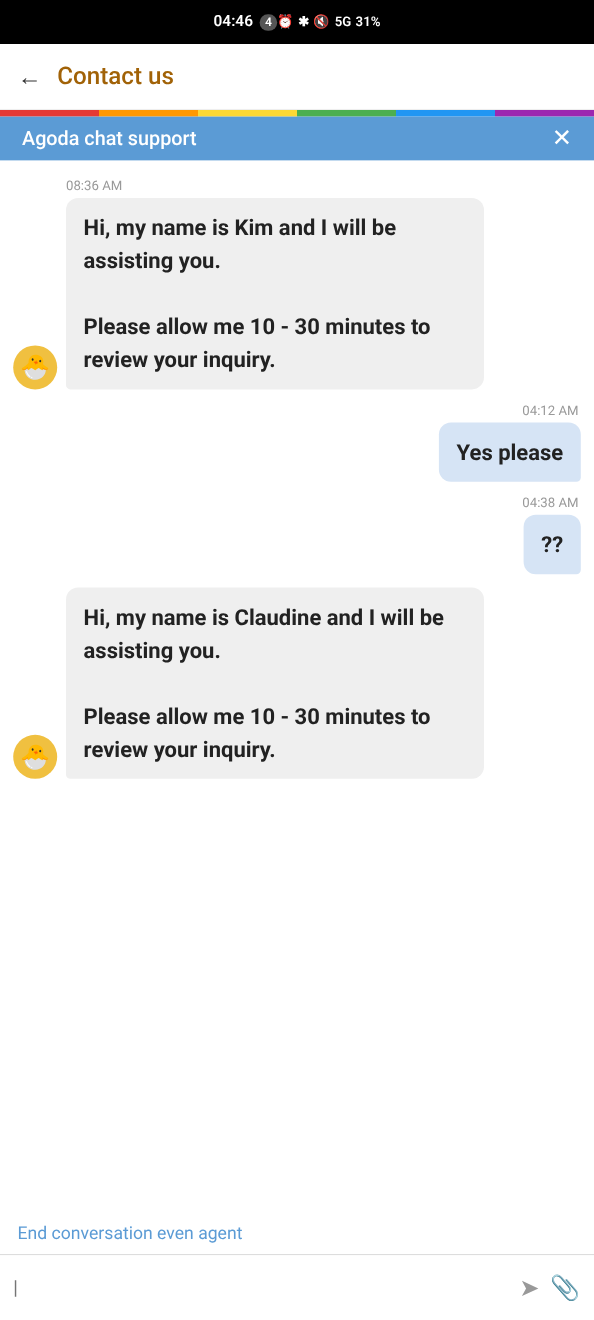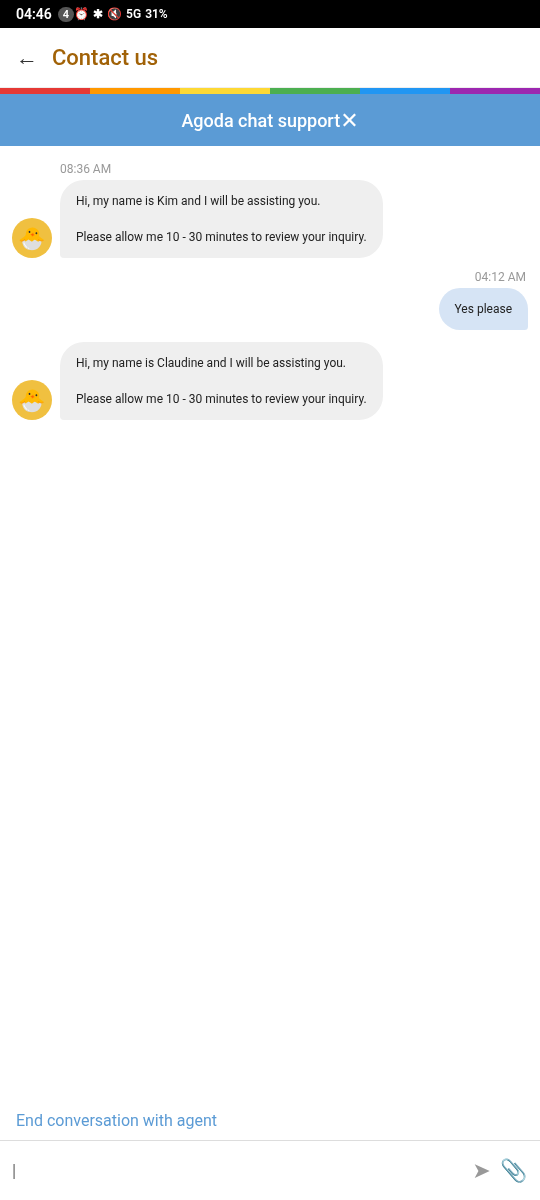--- a/index.html
+++ b/index.html
@@ -10,24 +10,24 @@
       background: #fff;
       font-family: -apple-system, BlinkMacSystemFont, 'Segoe UI', Roboto, sans-serif;
       display: flex;
       flex-direction: column;
     }
 
     
     .status-bar {
       background: #000;
       color: #fff;
-      height: 28px;
-      display: flex;
-      align-items: center;
-      justify-content: flex-start;
+      height: 40px;
+      display: flex;
+      align-items: center;
+      justify-content: center;
       padding: 0 16px;
       font-size: 14px;
       font-weight: 600;
     }
     .status-left { display: flex; align-items: center; gap: 6px; }
     .status-right { display: flex; align-items: center; gap: 4px; font-size: 12px; }
     .notch-badge {
       background: #555;
       border-radius: 8px;
       padding: 1px 5px;
@@ -60,24 +60,24 @@
       height: 6px;
       display: flex;
       width: 100%;
     }
     .color-bar-seg { flex: 1; }
 
     
     .chat-header {
       background: #5b9bd5;
       color: #fff;
-      height: 52px;
-      display: flex;
-      align-items: center;
-      justify-content: center;
+      height: 40px;
+      display: flex;
+      align-items: center;
+      justify-content: space-between;
       padding: 12px 20px;
       font-size: 18px;
       font-weight: 500;
     }
     .close-btn {
       font-size: 22px;
       cursor: pointer;
       color: #fff;
     }
 
@@ -132,24 +132,25 @@
       color: #999;
       margin-bottom: 4px;
       padding: 0 2px;
     }
     .msg-group.outgoing .timestamp { text-align: right; }
     .msg-group.incoming .timestamp { text-align: left; padding-left: 48px; }
 
     .bubble {
       max-width: 380px;
       padding: 12px 16px;
-      border-radius: 24px;
-      font-size: 12px;
+      border-radius: 11px;
+      font-size: 20px;
       line-height: 1.5;
       color: #222;
+      font-weight: bold;
     }
     .bubble.incoming {
       background: #efefef;
       border-bottom-left-radius: 4px;
     }
     .bubble.outgoing {
       background: #d6e4f5;
       border-bottom-right-radius: 4px;
     }
 
@@ -231,31 +232,37 @@
     </div>
   </div>
 
   <div class="msg-group outgoing">
     <div class="timestamp">04:12 AM</div>
     <div class="msg-row outgoing">
       <div class="bubble outgoing">Yes please</div>
     </div>
   </div>
 
+  <div class="msg-group outgoing">
+    <div class="timestamp">04:38 AM</div>
+    <div class="msg-row outgoing">
+      <div class="bubble outgoing">??</div>
+    </div>
+  </div>
 
 
   <div class="msg-group incoming">
     <div class="msg-row incoming">
       <div class="avatar">🐣</div>
       <div class="bubble incoming">Hi, my name is Claudine and I will be assisting you.<br><br>Please allow me 10 - 30 minutes to review your inquiry.</div>
     </div>
   </div>
 
 
 </div>
 
-<div class="end-conversation">End conversation with agent</div>
+<div class="end-conversation">End conversation even agent</div>
 
 <div class="input-bar">
   <input class="input-field" type="text" placeholder="|" style="">
   <span class="send-icon">➤</span>
   <span class="attach-icon">📎</span>
 </div>
 
 </body></html>

